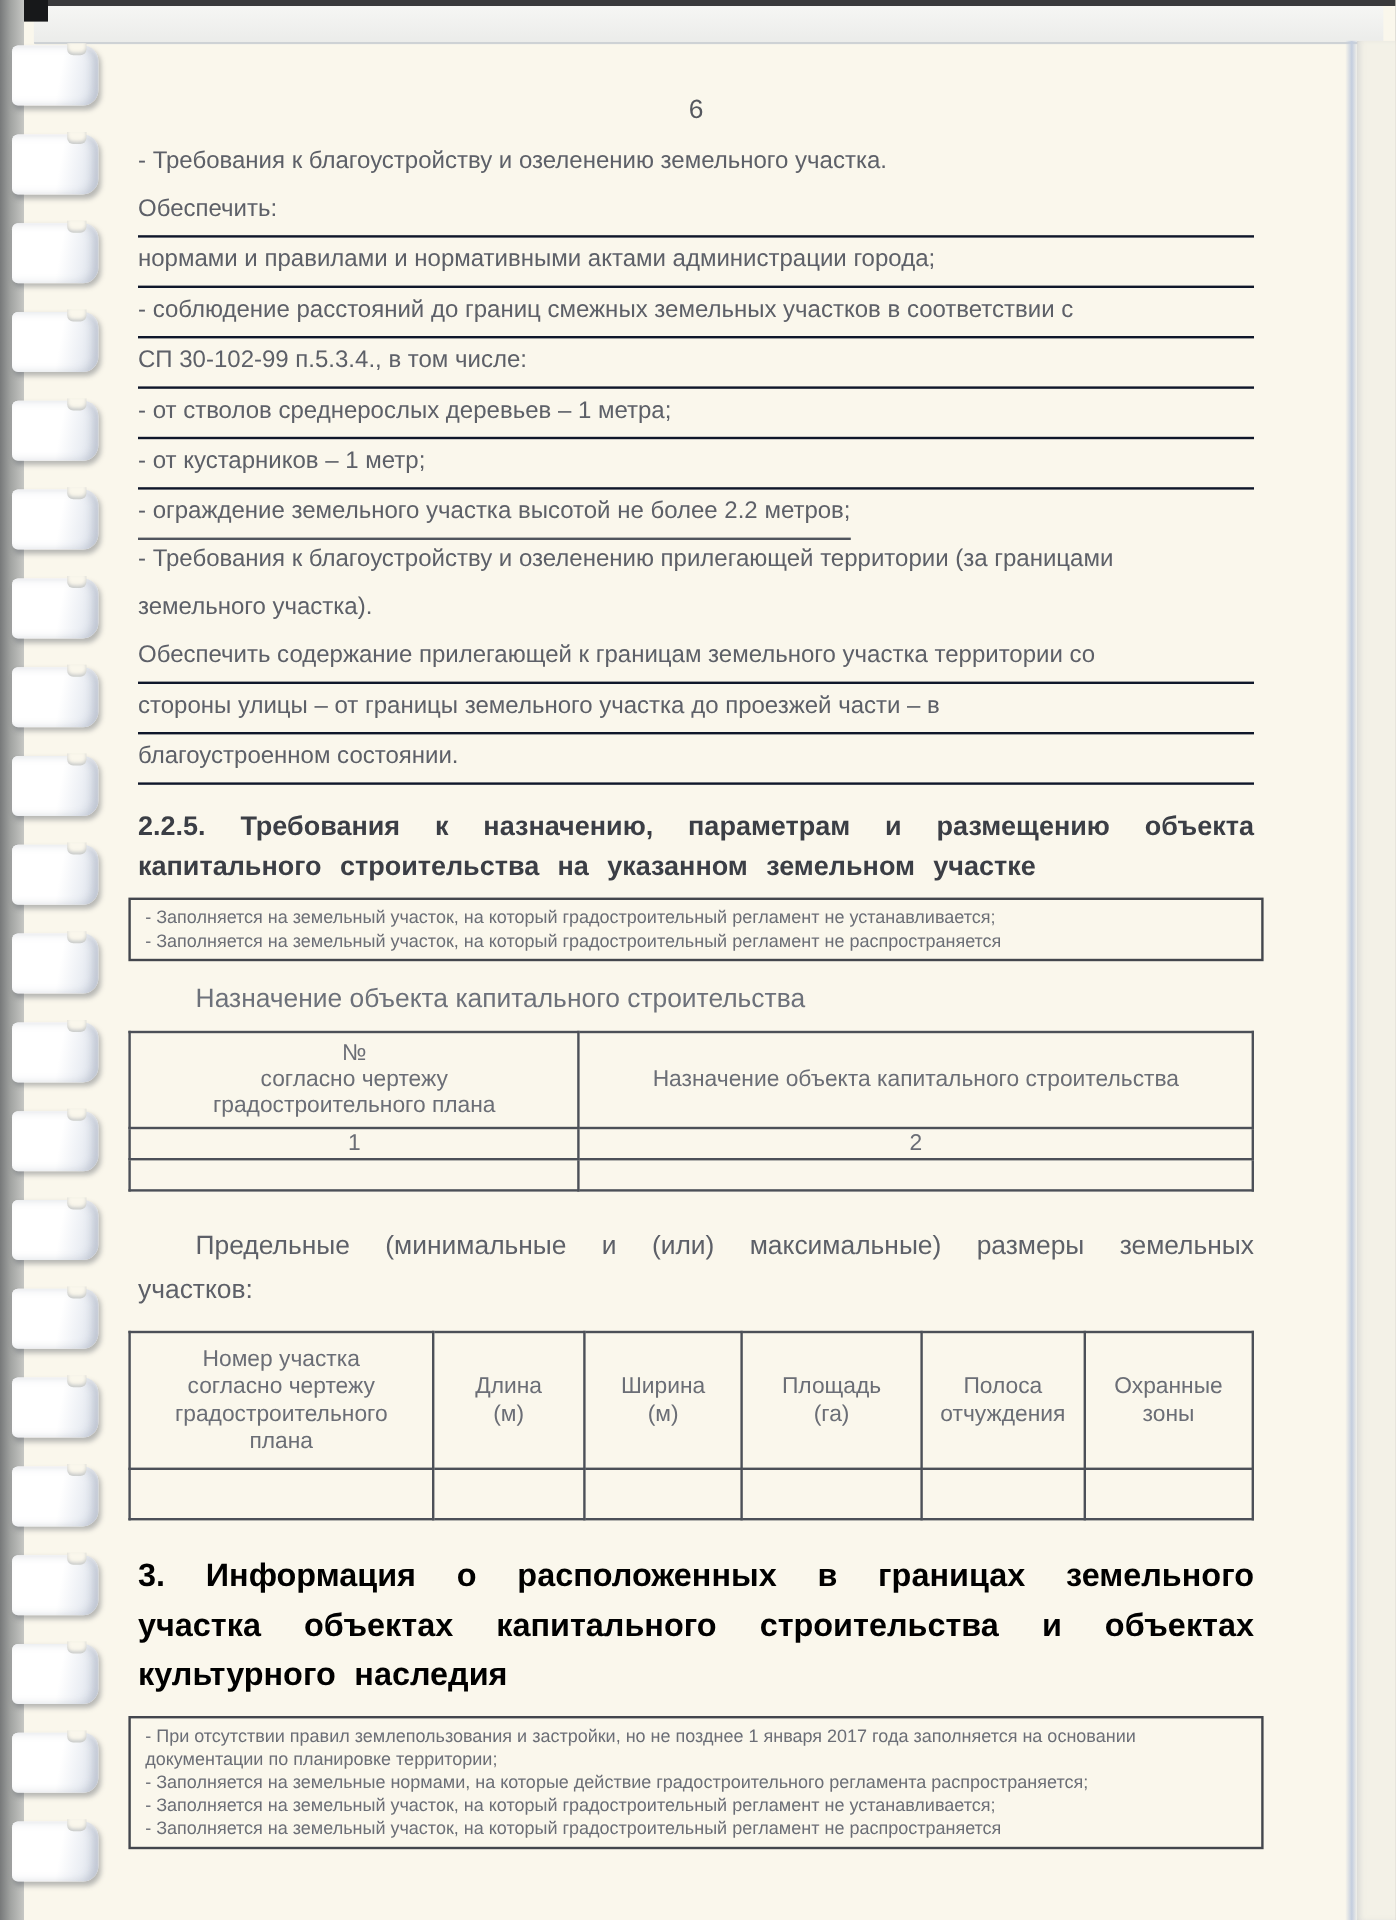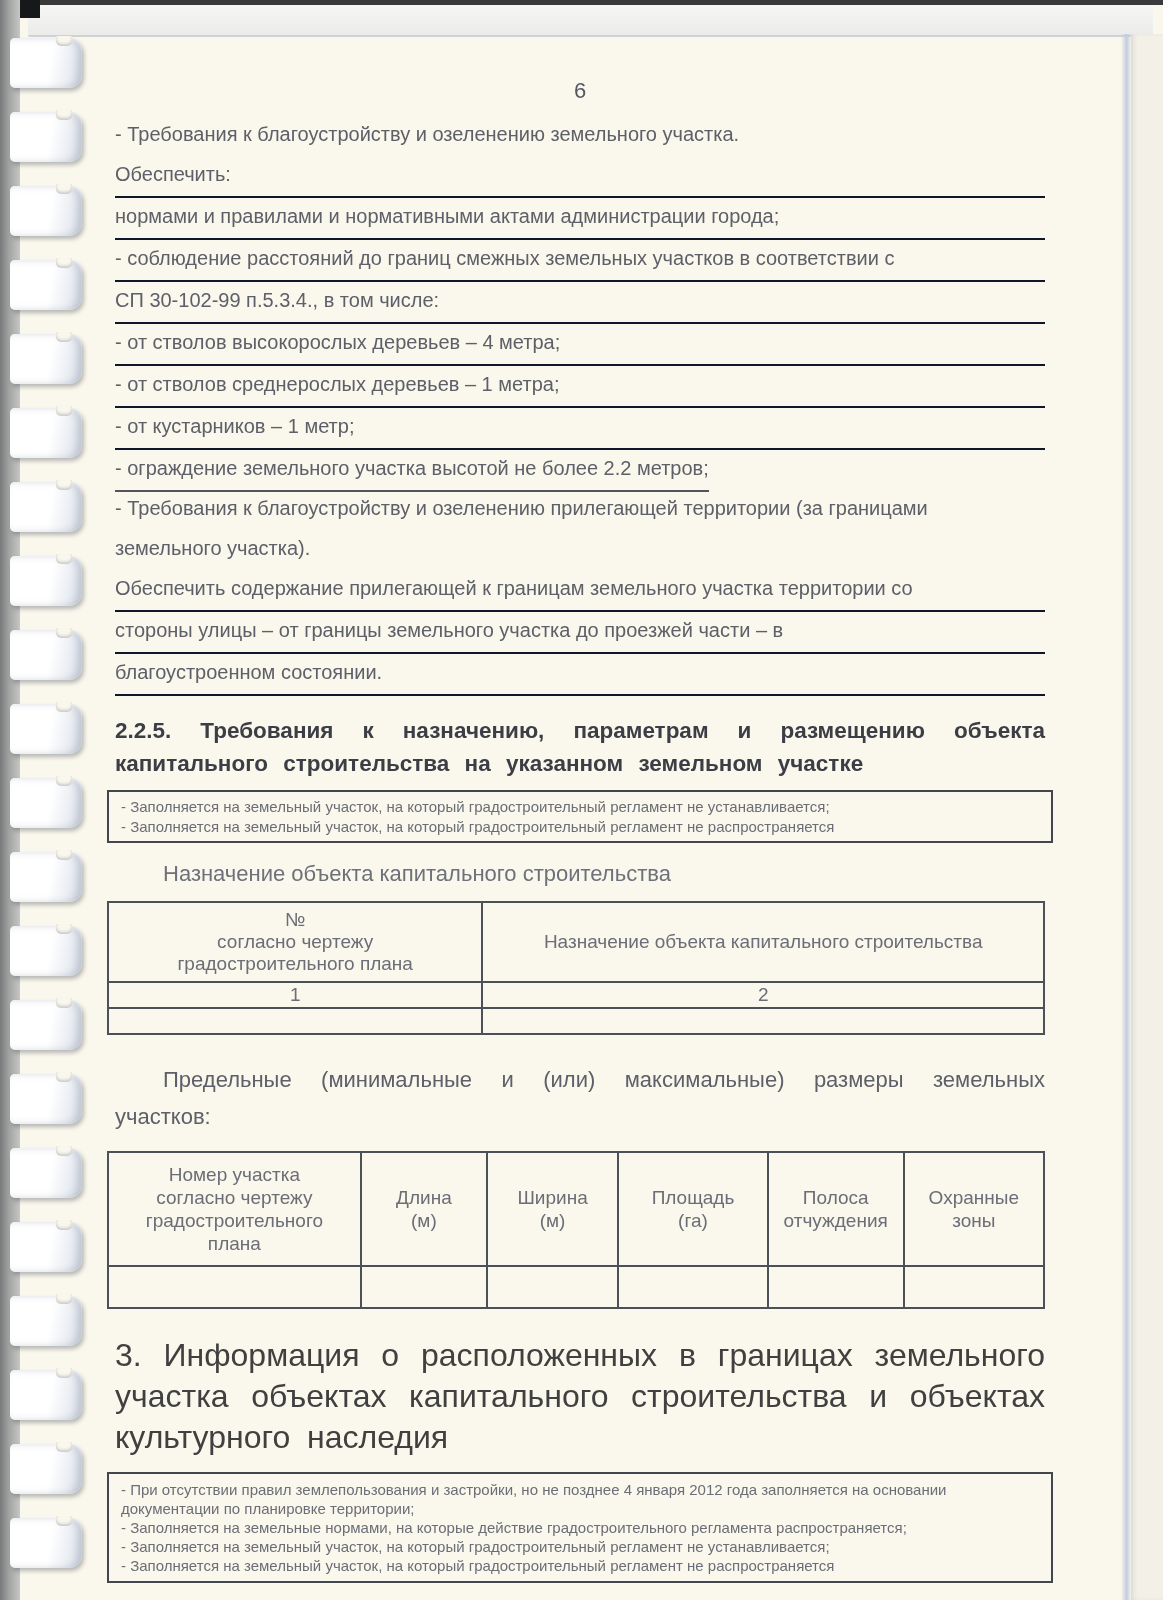--- a/index.html
+++ b/index.html
@@ -83,21 +83,21 @@
     margin-top:26px;font-size:22px;line-height:37px;color:#5d6068;
     text-align:justify;text-indent:48px;word-spacing:10px;
   }
   .t2{margin-top:16px;}
   .t2 th{font-size:19px;line-height:23px;padding:10px 4px;}
   .t2 .empty-row td{height:40px;padding:0;}
   .t2 .c1{width:27%;}.t2 .c2{width:13.5%;}.t2 .c3{width:14%;border-radius:11px;}
   .t2 .c4{width:16%;}.t2 .c5{width:14.5%;}.t2 .c6{width:15%;}
   .hdr-line{display:block;}
   .h3{
-    margin-top:26px;font-size:32px;font-weight:normal;color:#404040;
+    margin-top:26px;font-size:27px;font-weight:bold;color:#000000;
     text-align:justify;line-height:41px;word-spacing:8px;
   }
   .note-box.nb2{margin-top:14px;font-size:15px;line-height:19px;padding:6px 12px;}
 </style>
 </head>
 <body>
 
 <div class="paper"></div>
 <div class="top-band"></div>
 <div class="top-line"></div>
@@ -131,21 +131,20 @@
 
 <div class="content">
 
   <div class="page-number">6</div>
 
   <div class="line">- Требования к благоустройству и озеленению земельного участка.</div>
   <div class="line rule-full">Обеспечить:</div>
   <div class="line rule-full">нормами и правилами и нормативными актами администрации города;</div>
   <div class="line rule-full">- соблюдение расстояний до границ смежных земельных участков в соответствии с</div>
   <div class="line rule-full">СП 30-102-99 п.5.3.4., в том числе:</div>
-  <div class="line rule-full">- от стволов высокорослых деревьев – 4 метра;</div>
   <div class="line rule-full">- от стволов среднерослых деревьев – 1 метра;</div>
   <div class="line rule-full">- от кустарников – 1 метр;</div>
   <div class="line"><span class="rule-text">- ограждение земельного участка высотой не более 2.2 метров;</span></div>
   <div class="line">- Требования к благоустройству и озеленению прилегающей территории (за границами</div>
   <div class="line">земельного участка).</div>
   <div class="line rule-full">Обеспечить содержание прилегающей к границам земельного участка территории со</div>
   <div class="line rule-full">стороны улицы – от границы земельного участка до проезжей части – в</div>
   <div class="line rule-full">благоустроенном состоянии.</div>
 
   <div class="h225">2.2.5. Требования к назначению, параметрам и размещению объекта капитального строительства на указанном земельном участке</div>
@@ -217,19 +216,19 @@
       <td></td>
       <td></td>
       <td></td>
     </tr>
   </tbody>
     </table>
 
   <div class="h3">3. Информация о расположенных в границах земельного участка объектах капитального строительства  и  объектах культурного наследия</div>
 
   <div class="note-box nb2">
-    <div class="note-line">- При отсутствии правил землепользования и застройки, но не позднее 4 января 2012 года заполняется на основании документации по планировке территории;</div>
+    <div class="note-line">- При отсутствии правил землепользования и застройки, но не позднее 1 января 2017 года заполняется на основании документации по планировке территории;</div>
     <div class="note-line">- Заполняется на земельные нормами, на которые действие градостроительного регламента распространяется;</div>
     <div class="note-line">- Заполняется на земельный участок, на который градостроительный регламент не  устанавливается;</div>
     <div class="note-line">- Заполняется на земельный участок, на который градостроительный регламент не распространяется</div>
   </div>
 
 </div>
 
 </body></html>

